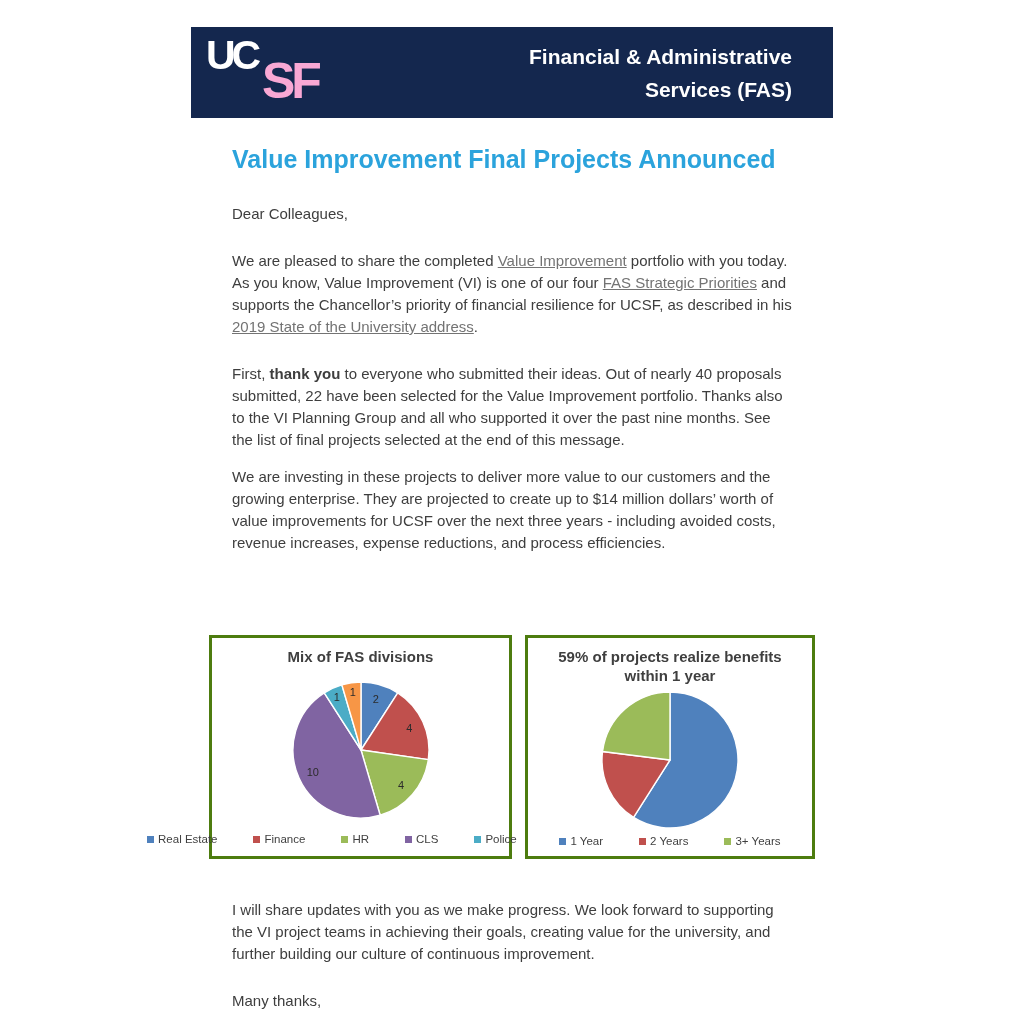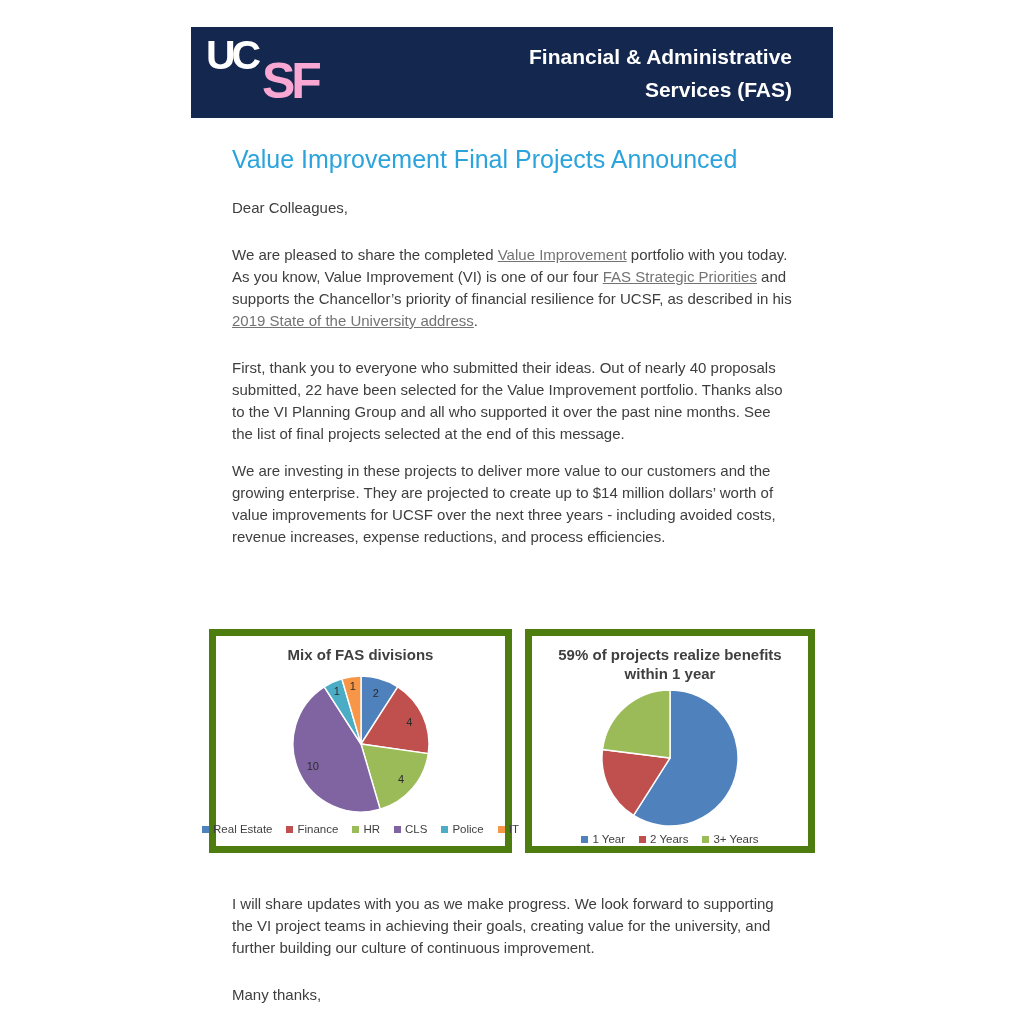--- a/index.html
+++ b/index.html
@@ -50,48 +50,48 @@
     font-size: 21px;
     font-weight: bold;
     text-align: right;
     line-height: 33px;
     letter-spacing: 0;
   }
   
   .content { padding: 0 41px; }
   h1.page-title {
     margin-top: 27px;
-    margin-bottom: 23px;
+    margin-bottom: 29px;
     font-size: 25px;
-    font-weight: normal;
+    font-weight: bold;
     color: #2BA3DC;
   }
   p.body-text {
     font-size: 15px;
     line-height: 22px;
     color: #3E3E3E;
     margin-bottom: 25px;
   }
   p.tight { margin-bottom: 15px; }
   a.doc-link {
     color: #737373;
     text-decoration: underline;
     cursor: pointer;
   }
-  .bold { font-weight: normal; }
+  .bold { font-weight: bold; }
   
   .charts {
     display: flex;
     justify-content: space-between;
     padding: 0 18px;
     margin-top: 81px;
     margin-bottom: 40px;
   }
   .chart-panel {
-    border: 7px solid #4d7c0f;
+    border: 3px solid #4d7c0f;
     background: #ffffff;
     height: 224px;
     display: flex;
     flex-direction: column;
     align-items: center;
   }
   .chart-panel.left  { width: 303px; }
   .chart-panel.right { width: 290px; }
   .chart-title {
     margin-top: 9px;
@@ -112,21 +112,21 @@
   .legend {
     display: flex;
     align-items: center;
     justify-content: center;
     margin-bottom: 11px;
     width: 100%;
   }
   .legend-item {
     display: flex;
     align-items: center;
-    margin: 0 7px;
+    margin: 0 18px;
     font-size: 11.5px;
     color: #3F3F3F;
     white-space: nowrap;
   }
   .legend-swatch {
     width: 7px; height: 7px;
     display: inline-block;
     margin-right: 4px;
     flex-shrink: 0;
   }

